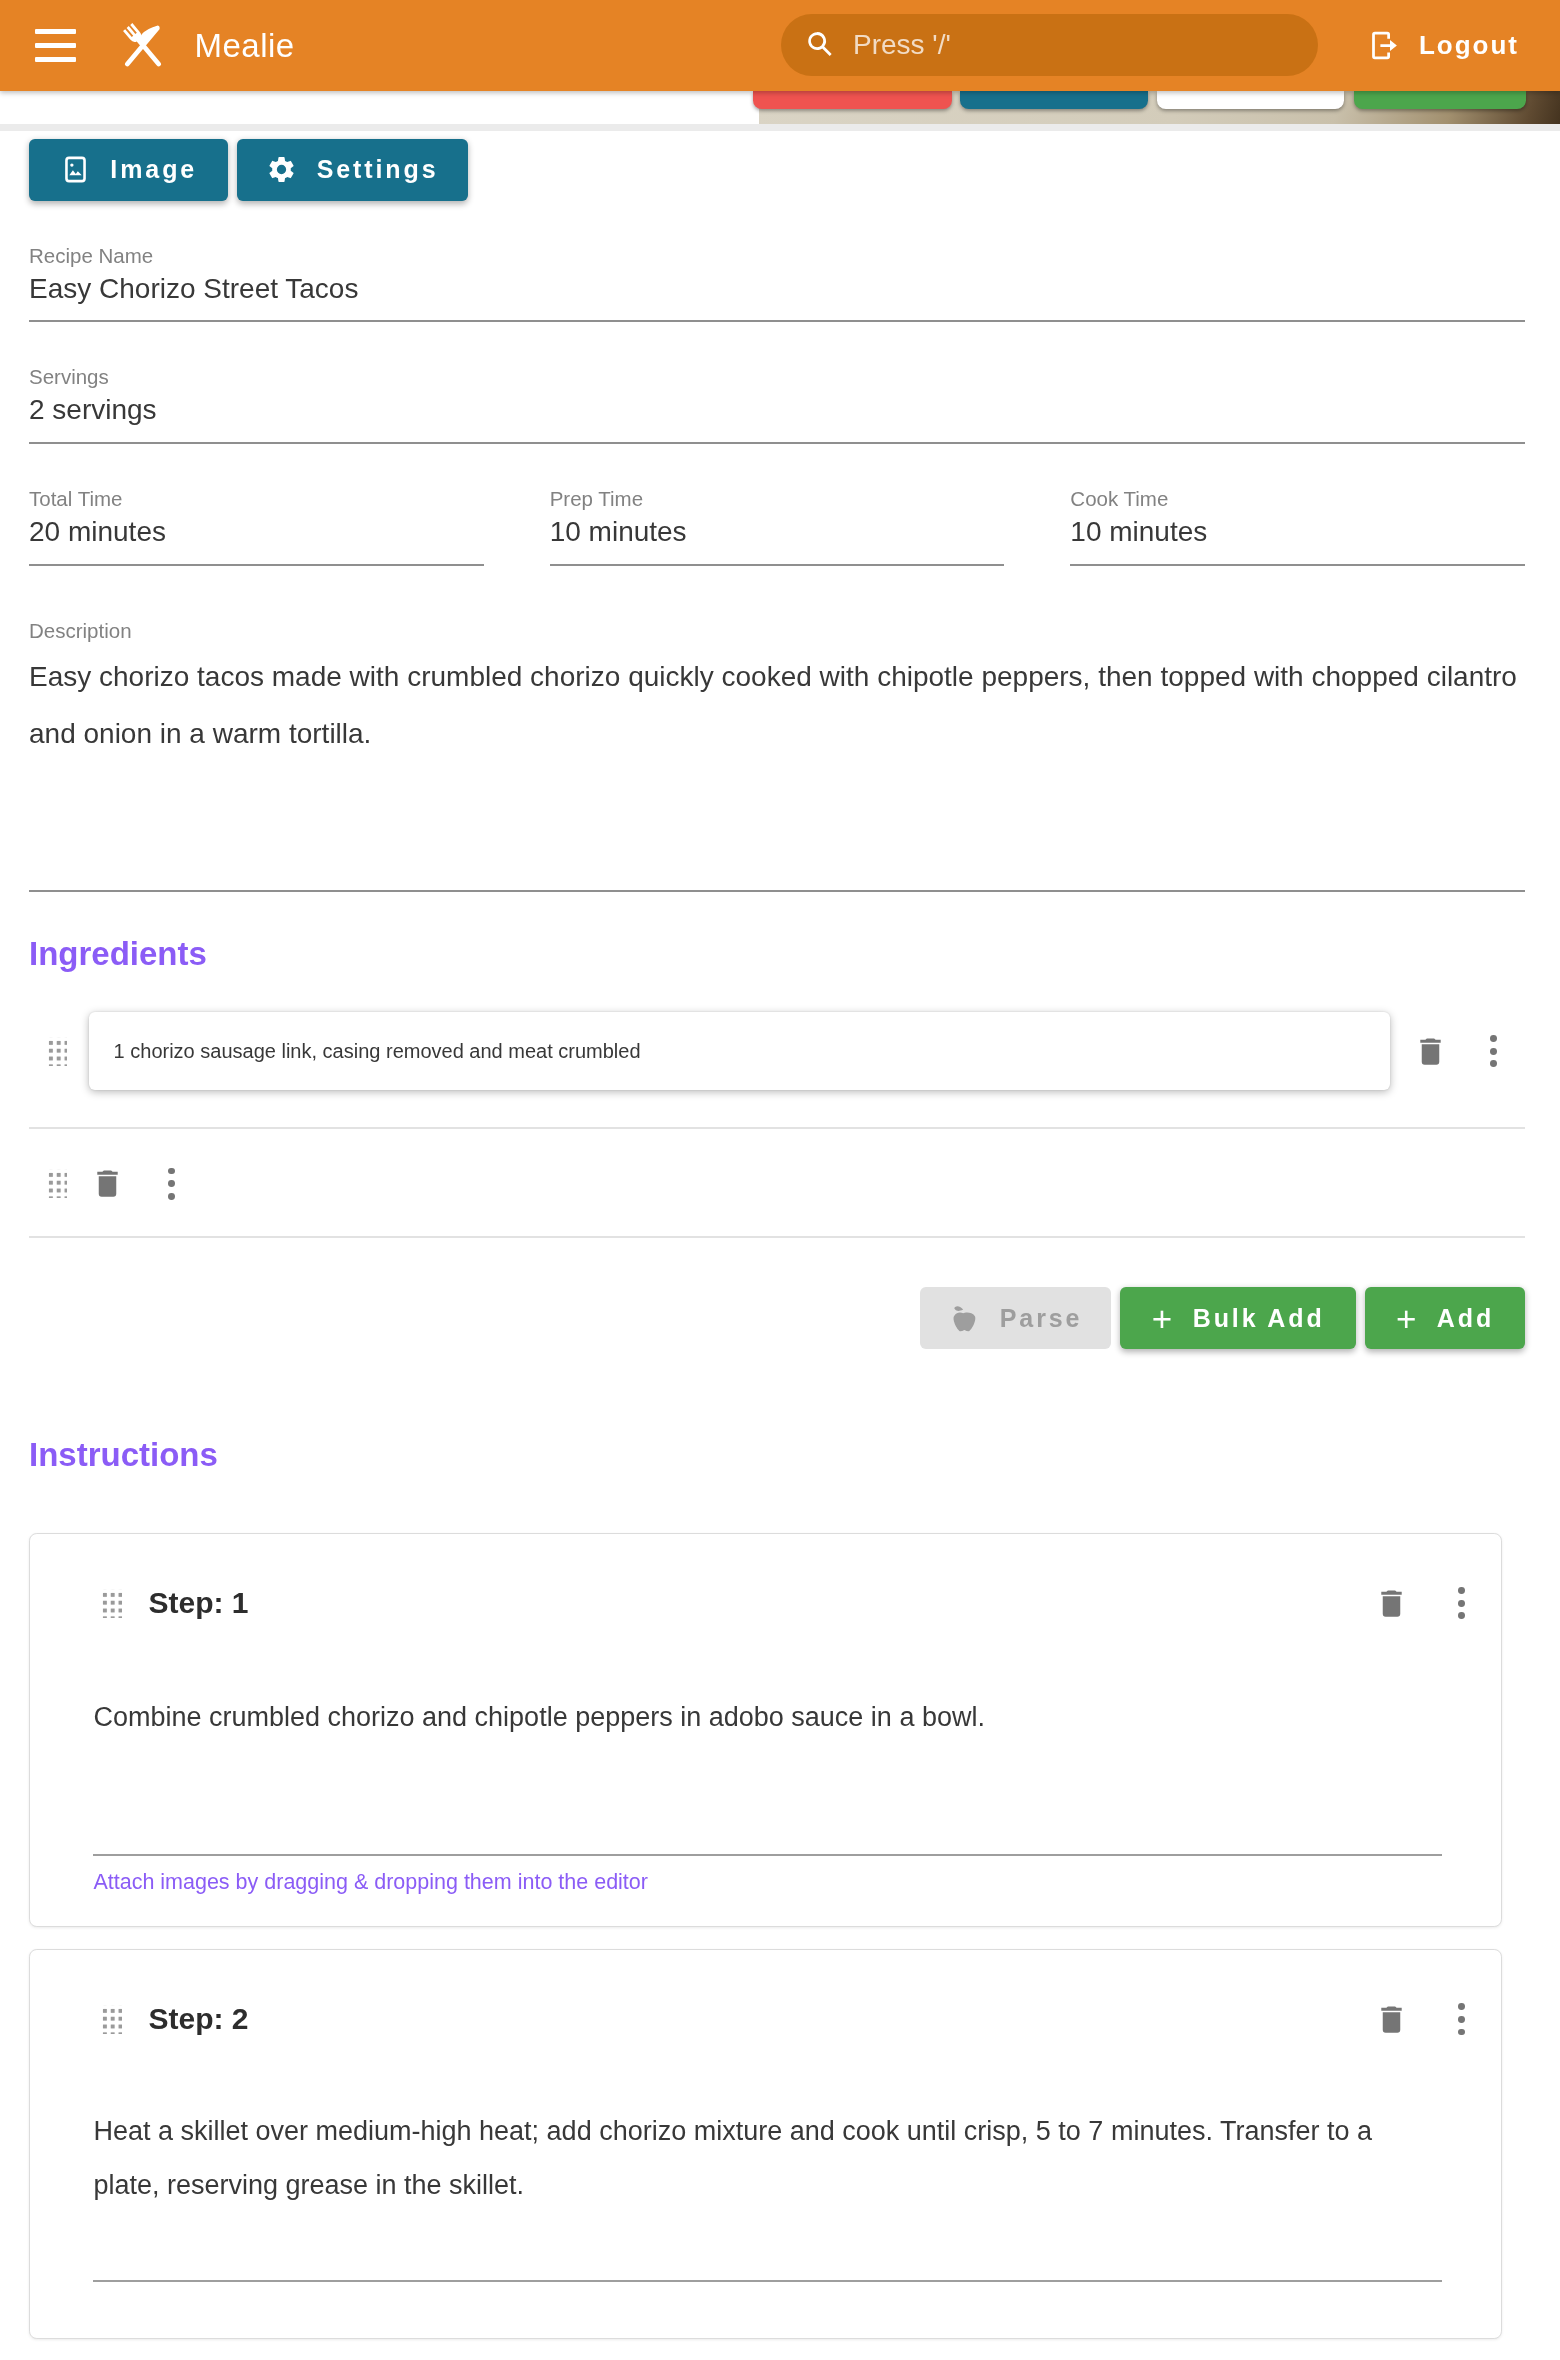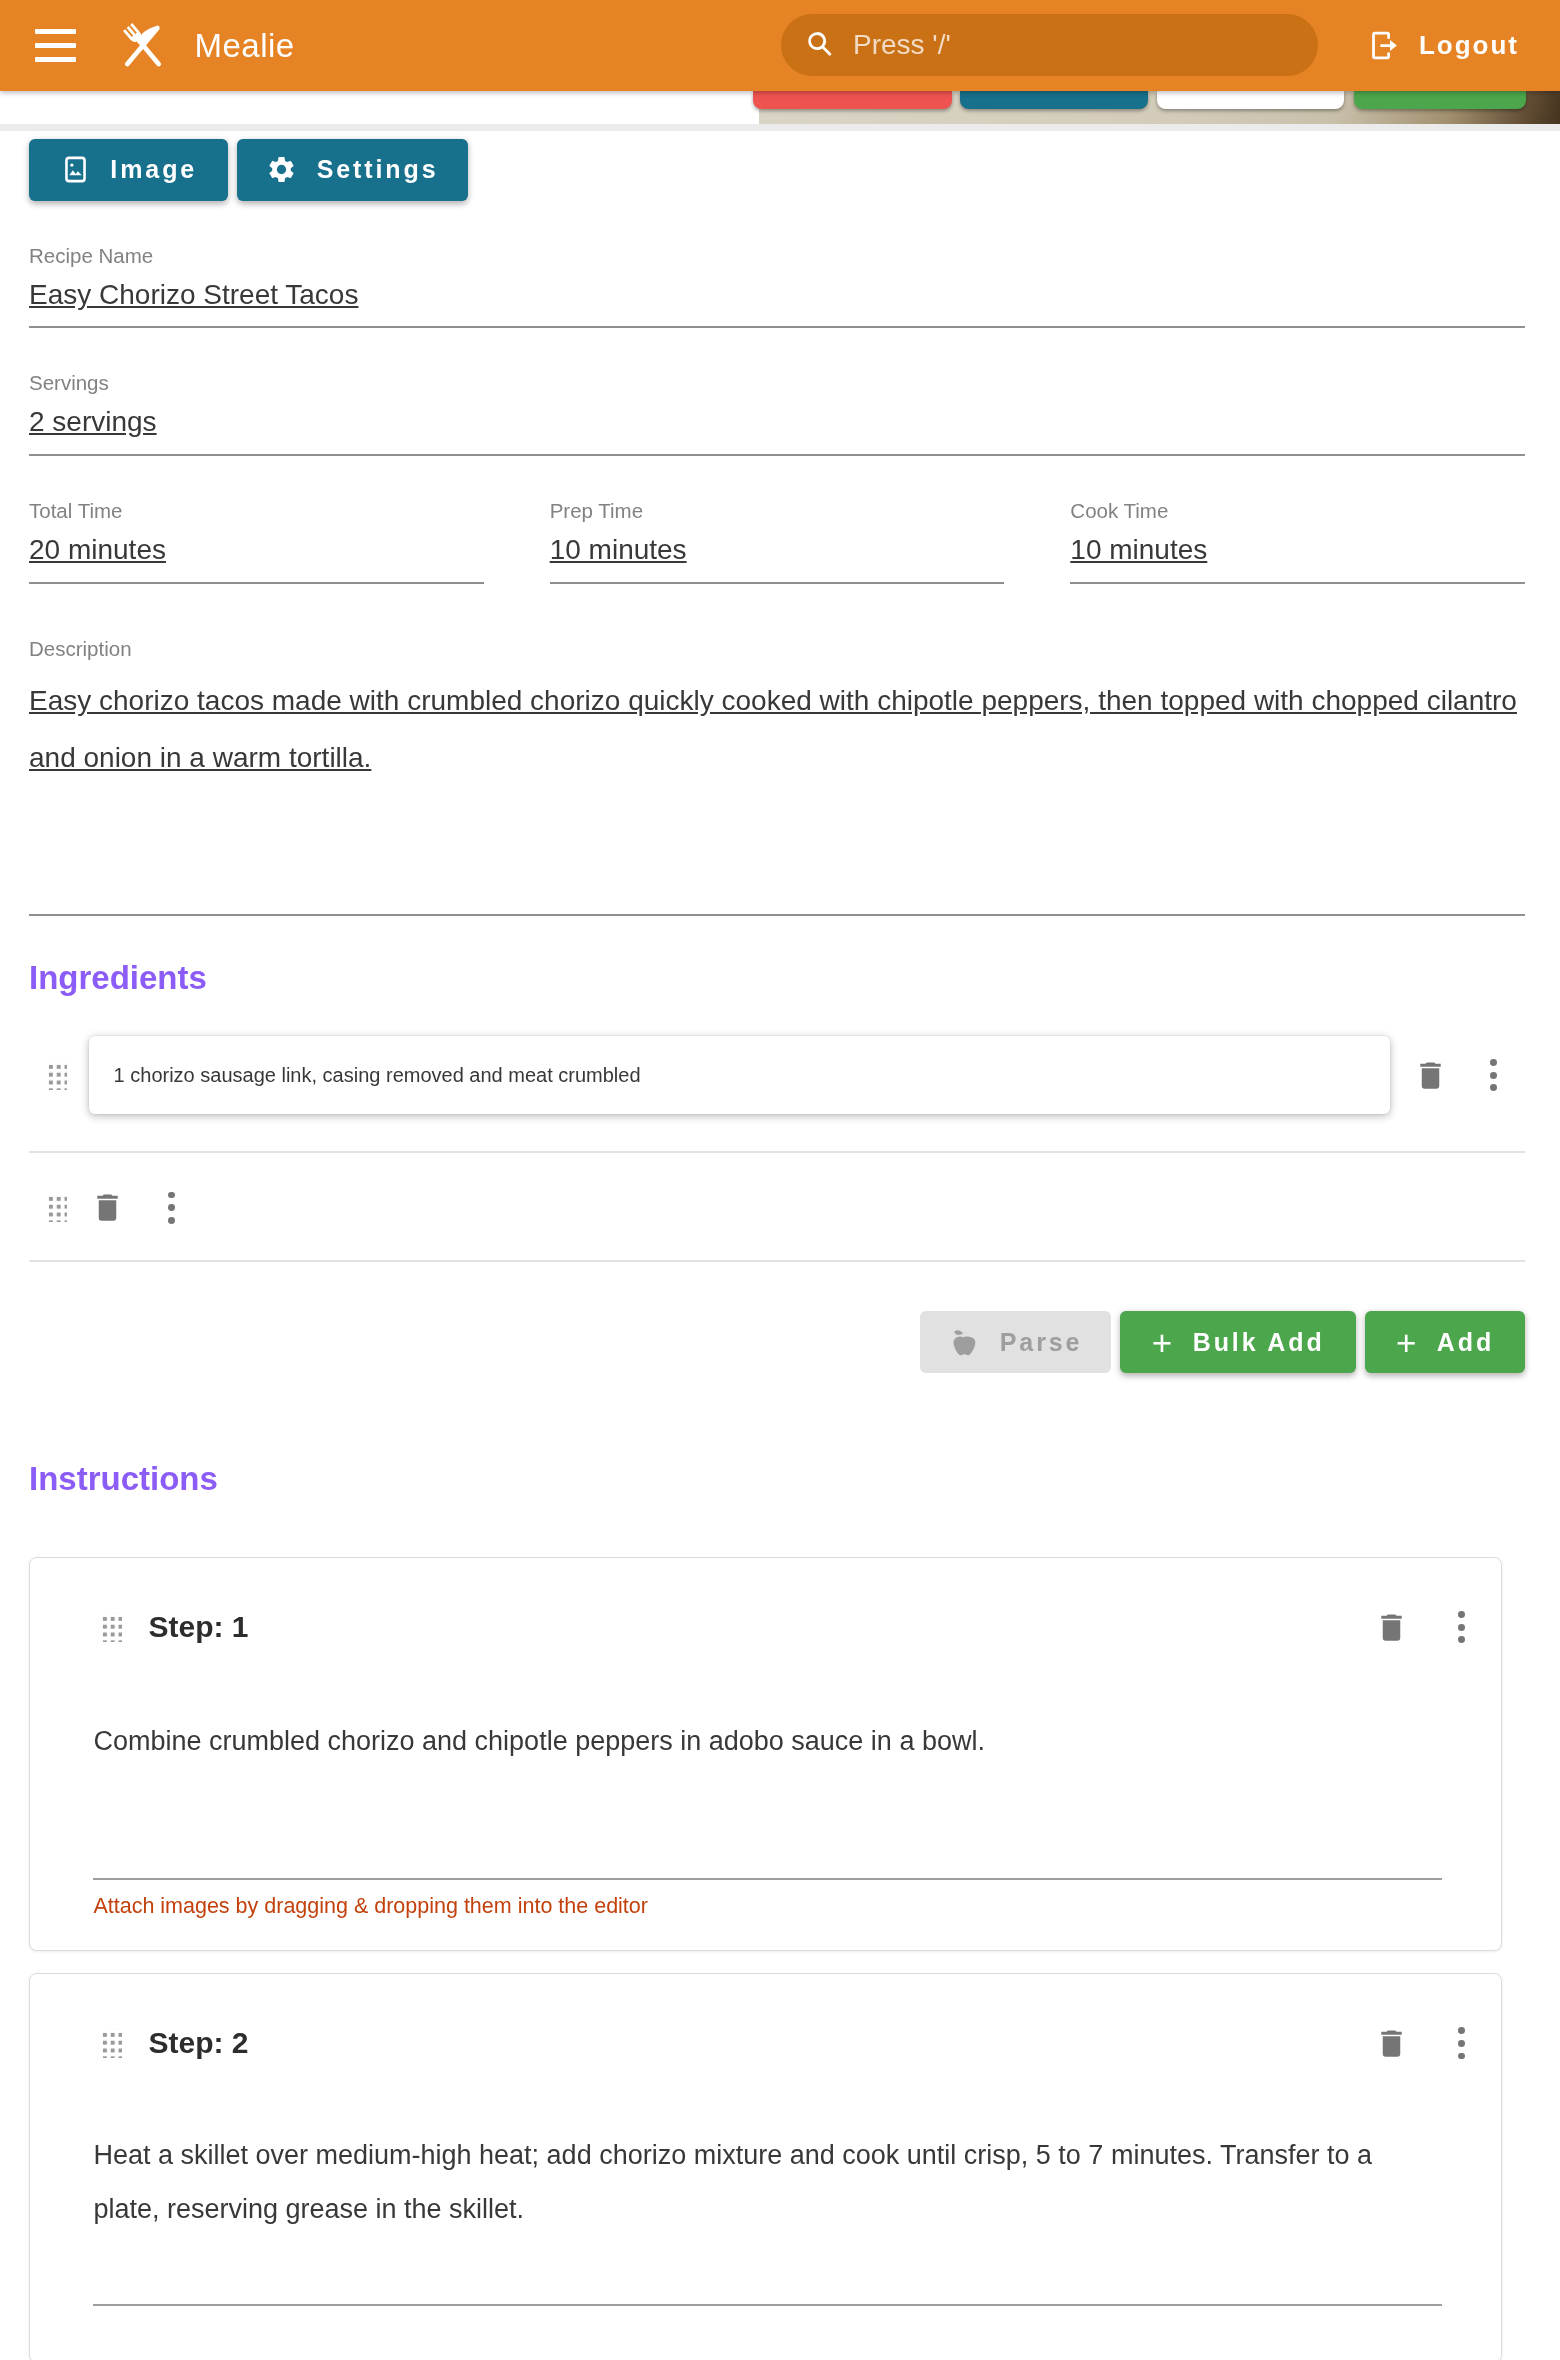--- a/index.html
+++ b/index.html
@@ -55,21 +55,21 @@
     border:none; border-radius:5.9px; cursor:pointer; height:62px;
     font-family:"Liberation Sans", sans-serif; font-size:25px; font-weight:700; letter-spacing:2.9px;
     box-shadow:0 2.9px 5.9px rgba(0,0,0,.3); padding:0 29px;
   }
   .btn svg { width:31px; height:31px; margin-right:19.5px; }
   .btn-teal { background:#17708C; color:#fff; width:199px; }
   .btn-teal2 { background:#17708C; color:#fff; width:231px; }
 
   .field { margin-top:43px; }
   .field-label { font-size:20.5px; color:#828282; }
-  .field-value { font-size:28px; color:#383838; margin-top:11px;text-decoration:underline; }
+  .field-value { font-size:28px; color:#383838; margin-top:5px; }
   .field-rule { border:none; border-top:2px solid #8f8f8f; margin-top:15.6px; }
   .times { display:grid; grid-template-columns:1fr 1fr 1fr; column-gap:66px; }
   .desc-space { height:113px; }
 
   .section-title { margin-top:43px; font-size:33px; font-weight:700; color:#8b5cf6; }
 
   
   .ing-row { display:flex; align-items:center; margin-top:39px; }
   .drag-handle {
     width:21.5px; height:29px; flex:none; margin-left:16.6px; cursor:grab;
@@ -103,21 +103,21 @@
   .step-card.second { margin-top:22.4px; height:390px; }
   .step-head { display:flex; align-items:center; height:64px; }
   .step-head .drag-handle { margin-left:29px; }
   .step-title { font-size:30px; font-weight:700; color:#2d2d2d; margin-left:27px; }
   .step-spacer { flex:1; }
   .step-body { margin-top:0; padding:55px 24.4px 0 22.4px; }
   .editor { font-size:27px; color:#383838; line-height:54px; }
   .editor-s1 { height:164px; }
   .editor-s2 { height:176px; }
   .card-rule { border:none; border-top:2px solid #9e9e9e; margin:0 24.4px 0 22.4px; }
-  .attach-hint { font-size:21.5px; color:#c2410c; margin:13.7px 24.4px 0 22.4px; }
+  .attach-hint { font-size:21.5px; color:#8b5cf6; margin:13.7px 24.4px 0 22.4px; }
 </style>
 </head>
 <body>
 
 <div class="page">
 
   <header class="appbar">
     <div class="hamburger" aria-label="menu">
       <span></span>
         <span></span>

